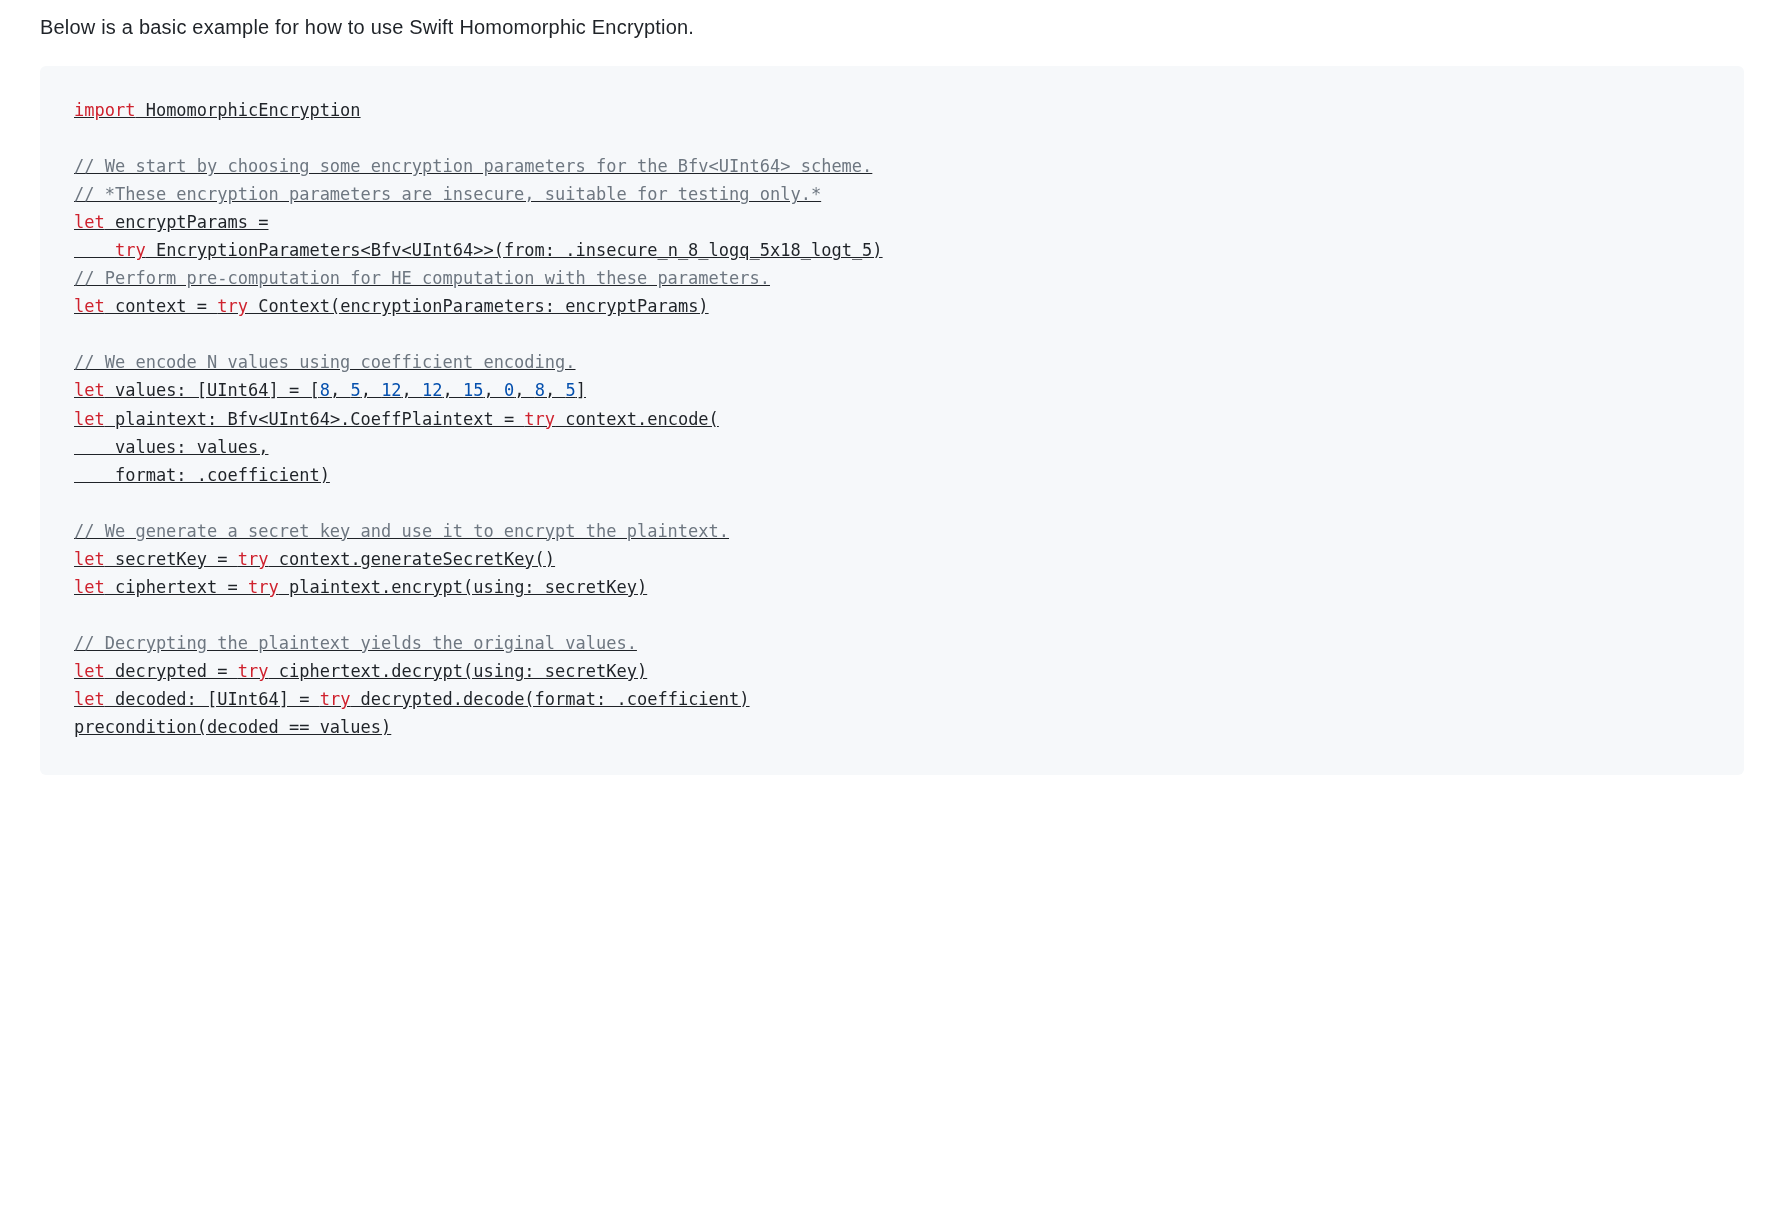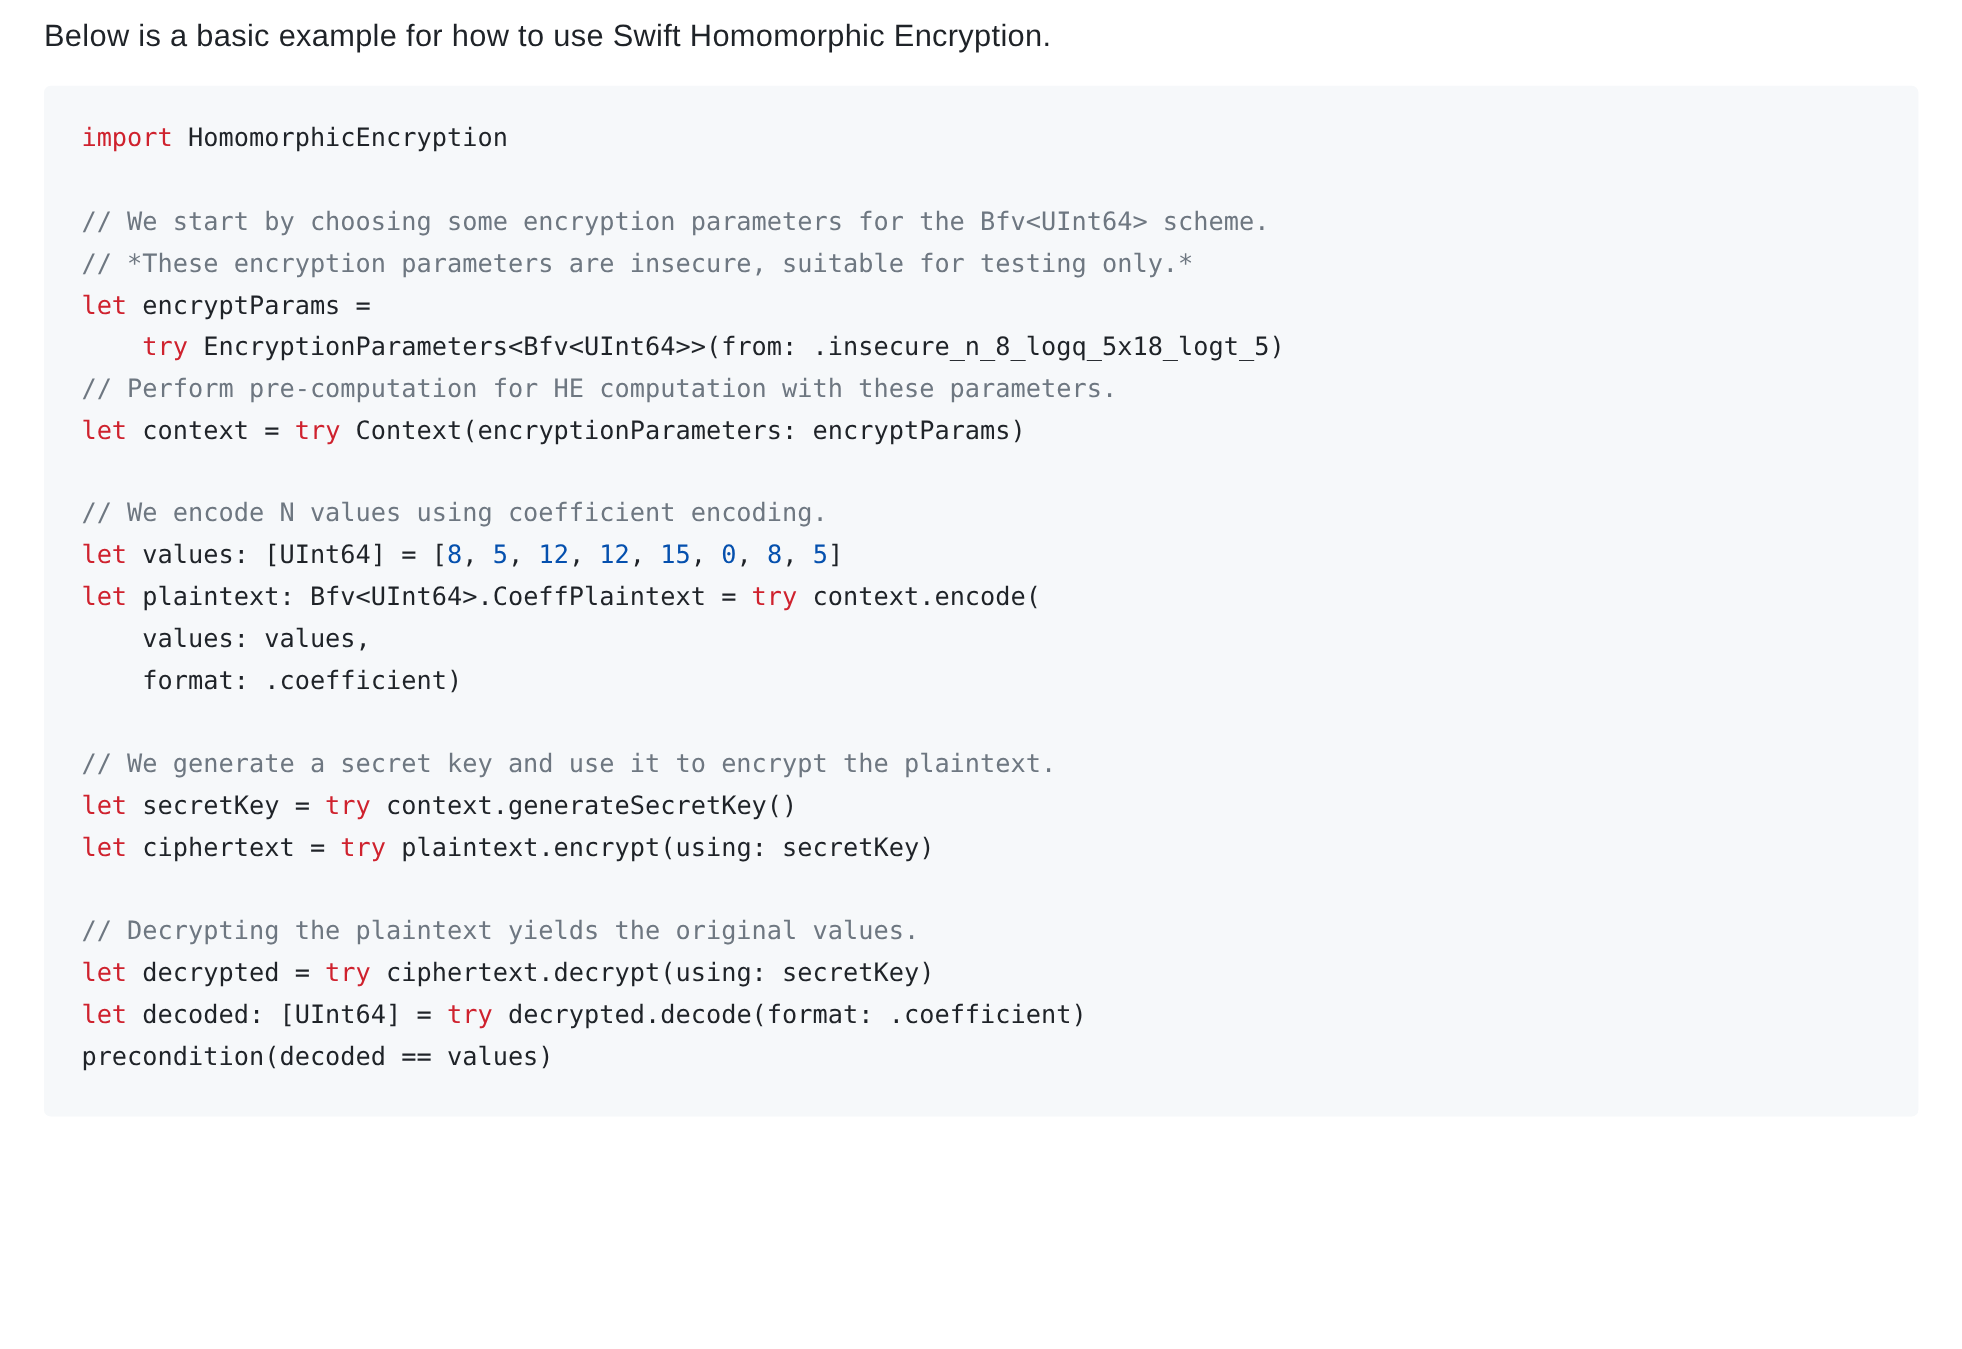--- a/index.html
+++ b/index.html
@@ -6,36 +6,37 @@
     margin: 0;
     padding: 0;
     font-family: -apple-system, BlinkMacSystemFont, "Segoe UI", Helvetica, Arial, sans-serif;
     background: #ffffff;
     color: #1f2328;
   }
   .container {
     padding: 0 40px 40px 40px;
   }
   .intro {
-    font-size: 28px;
+    font-size: 20px;
     line-height: 1.5;
     margin: 12px 0 24px 0;
     color: #1f2328;
     letter-spacing: 0.01em;
   }
   .code-block {
     background: #f6f8fa;
     border-radius: 6px;
     padding: 30px 34px 34px 34px;
     font-family: ui-monospace, SFMono-Regular, "SF Mono", Menlo, Consolas, monospace;
-    font-size: 23px;
+    font-size: 17px;
     line-height: 1.65;
     overflow-x: auto;
     white-space: pre;
     color: #1f2328;
+    text-decoration: underline;
   }
   .tok-kw   { color: #cf222e; }   
   .tok-cmt  { color: #6e7781; }   
   .tok-num  { color: #0550ae; }   
   .tok-txt  { color: #1f2328; }   
 </style>
 </head>
 <body>
 
 <div class="container">

